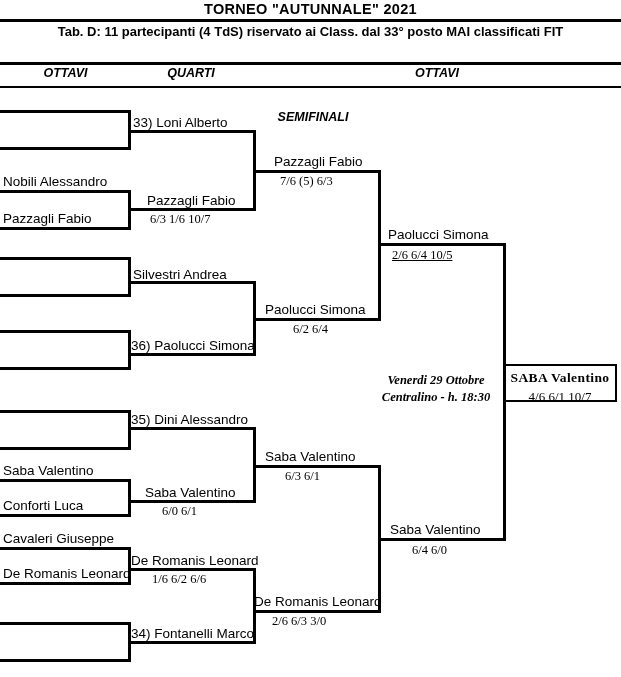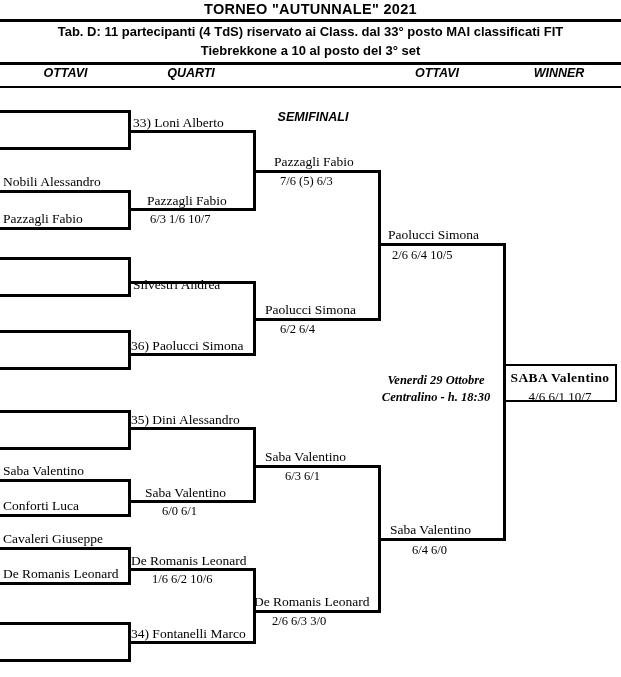--- a/index.html
+++ b/index.html
@@ -33,21 +33,21 @@
     font-family:"Liberation Sans", sans-serif;font-weight:bold;font-style:italic;
     font-size:12.5px;text-align:center;
   }
 
   
   .hline{position:absolute;background:#000;height:3px;}
   .vline{position:absolute;background:#000;width:3px;}
 
   .nm{
     position:absolute;font-size:13.5px;white-space:nowrap;
-    font-family:Liberation Serif, serif;line-height:1;
+    font-family:Liberation Sans, sans-serif;line-height:1;
   }
   .sc{
     position:absolute;font-size:12.5px;white-space:nowrap;
     font-family:"Liberation Serif", serif;line-height:1;
   }
 
   .sched{
     position:absolute;font-size:12.5px;white-space:nowrap;
     font-weight:bold;font-style:italic;text-align:center;line-height:1.35;
   }
@@ -66,28 +66,26 @@
   }
 </style>
 </head>
 <body>
 
 <div id="root">
 
   <div class="hdr-title">TORNEO  "AUTUNNALE"  2021</div>
   <div class="rule r1"></div>
   <div class="hdr-sub1">Tab. D: 11 partecipanti (4 TdS) riservato ai Class. dal 33° posto MAI classificati FIT</div>
-  <div class="hdr-sub2">Tiebrekkone a 10 al posto del 3° set</div>
   <div class="rule r2"></div>
 
   <div class="colhdr" style="left:126px;width:130px;">QUARTI</div>
   <div class="colhdr" style="left:0;width:131px;">OTTAVI</div>
   <div class="colhdr" style="left:248px;width:130px;margin-top:44px;">SEMIFINALI</div>
   <div class="colhdr" style="left:372px;width:130px;">OTTAVI</div>
-  <div class="colhdr" style="left:497px;width:124px;">WINNER</div>
 
   <div class="rule r3"></div>
 
   <div class="hline" style="left:0;top:110px;width:131px;"></div>
   <div class="nm" style="left:3px;top:97px;"></div>
   <div class="hline" style="left:0;top:147px;width:131px;"></div>
   <div class="nm" style="left:3px;top:134px;"></div>
   <div class="vline" style="left:128px;top:110px;height:40px;"></div>
 
   <div class="hline" style="left:0;top:190px;width:131px;"></div>
@@ -135,67 +133,67 @@
   <div class="hline" style="left:128px;top:130px;width:128px;"></div>
   <div class="nm" style="left:133px;top:116px;">33) Loni Alberto</div>
   <div class="sc" style="left:146px;top:135px;"></div>
 
   <div class="hline" style="left:128px;top:208px;width:128px;"></div>
   <div class="nm" style="left:147px;top:194px;">Pazzagli Fabio</div>
   <div class="sc" style="left:150px;top:213px;">6/3  1/6  10/7</div>
   <div class="vline" style="left:253px;top:130px;height:81px;"></div>
 
   <div class="hline" style="left:128px;top:281px;width:128px;"></div>
-  <div class="nm" style="left:133px;top:278px;">Silvestri Andrea</div>
+  <div class="nm" style="left:133px;top:268px;">Silvestri Andrea</div>
   <div class="sc" style="left:150px;top:286px;"></div>
 
   <div class="hline" style="left:128px;top:353px;width:128px;"></div>
   <div class="nm" style="left:131px;top:339px;text-align:right;">36) Paolucci Simona</div>
   <div class="sc" style="left:150px;top:358px;"></div>
   <div class="vline" style="left:253px;top:281px;height:75px;"></div>
 
   <div class="hline" style="left:128px;top:427px;width:128px;"></div>
   <div class="nm" style="left:131px;top:413px;">35) Dini Alessandro</div>
   <div class="sc" style="left:150px;top:432px;"></div>
 
   <div class="hline" style="left:128px;top:500px;width:128px;"></div>
   <div class="nm" style="left:145px;top:486px;">Saba Valentino</div>
   <div class="sc" style="left:162px;top:505px;">6/0  6/1</div>
   <div class="vline" style="left:253px;top:427px;height:76px;"></div>
 
   <div class="hline" style="left:128px;top:568px;width:128px;"></div>
   <div class="nm" style="left:131px;top:554px;">De Romanis Leonard</div>
-  <div class="sc" style="left:152px;top:573px;">1/6  6/2  10/6</div>
+  <div class="sc" style="left:152px;top:573px;">1/6  6/2  6/6</div>
 
   <div class="hline" style="left:128px;top:641px;width:128px;"></div>
   <div class="nm" style="left:131px;top:627px;">34) Fontanelli Marco</div>
   <div class="sc" style="left:152px;top:646px;"></div>
   <div class="vline" style="left:253px;top:568px;height:76px;"></div>
 
   <div class="hline" style="left:253px;top:170px;width:128px;"></div>
   <div class="nm" style="left:274px;top:155px;">Pazzagli Fabio</div>
   <div class="sc" style="left:280px;top:175px;">7/6 (5)  6/3</div>
 
   <div class="hline" style="left:253px;top:318px;width:128px;"></div>
   <div class="nm" style="left:265px;top:303px;">Paolucci Simona</div>
-  <div class="sc" style="left:280px;top:323px;">6/2  6/4</div>
+  <div class="sc" style="left:293px;top:323px;">6/2  6/4</div>
   <div class="vline" style="left:378px;top:170px;height:151px;"></div>
 
   <div class="hline" style="left:253px;top:465px;width:128px;"></div>
   <div class="nm" style="left:265px;top:450px;">Saba Valentino</div>
   <div class="sc" style="left:285px;top:470px;">6/3  6/1</div>
 
   <div class="hline" style="left:253px;top:610px;width:128px;"></div>
   <div class="nm" style="left:254px;top:595px;">De Romanis Leonard</div>
   <div class="sc" style="left:272px;top:615px;">2/6  6/3  3/0</div>
   <div class="vline" style="left:378px;top:465px;height:148px;"></div>
 
   <div class="hline" style="left:378px;top:243px;width:128px;"></div>
   <div class="nm" style="left:388px;top:228px;">Paolucci Simona</div>
-  <div class="sc" style="left:392px;top:249px;">2/6  6/4  10/5</div>
+  <div class="sc" style="left:392px;top:249px;text-decoration:underline;">2/6  6/4  10/5</div>
 
   <div class="hline" style="left:378px;top:538px;width:128px;"></div>
   <div class="nm" style="left:390px;top:523px;">Saba Valentino</div>
   <div class="sc" style="left:412px;top:544px;">6/4  6/0</div>
   <div class="vline" style="left:503px;top:243px;height:298px;"></div>
 
   <div class="sched" style="left:372px;top:372px;width:128px;">
     <div>Venerdi 29 Ottobre</div>
     <div>Centralino - h. 18:30</div>
   </div>

